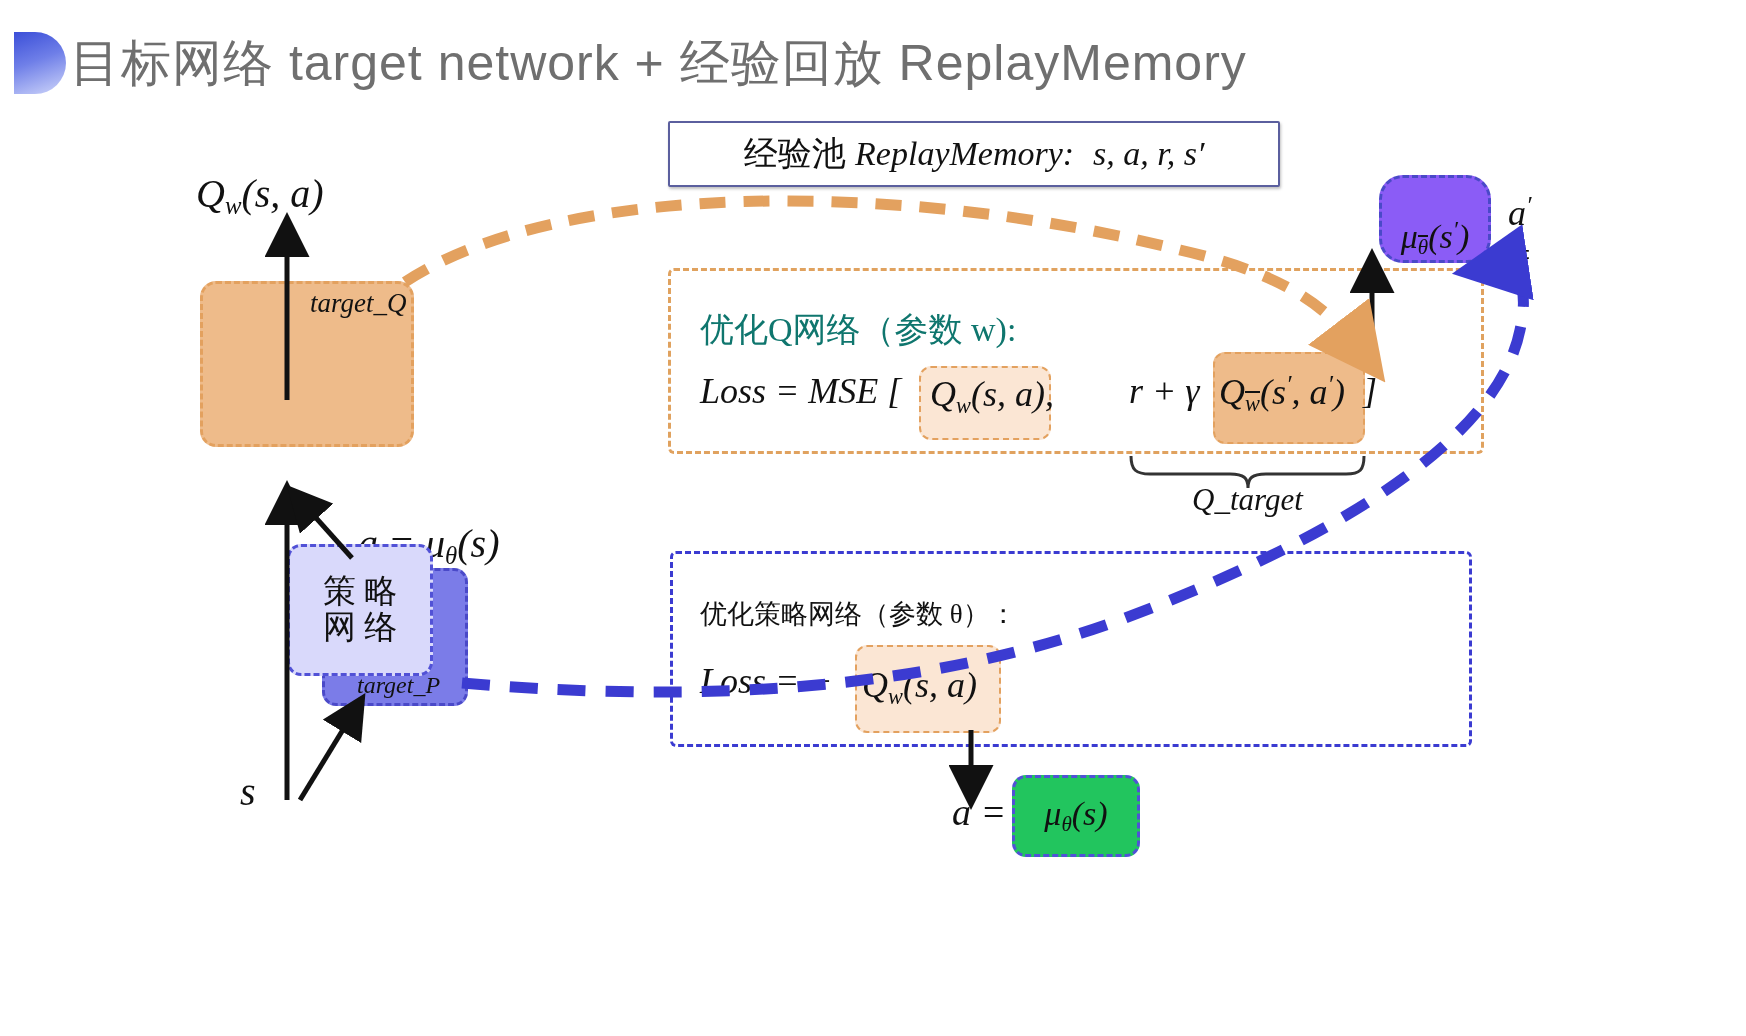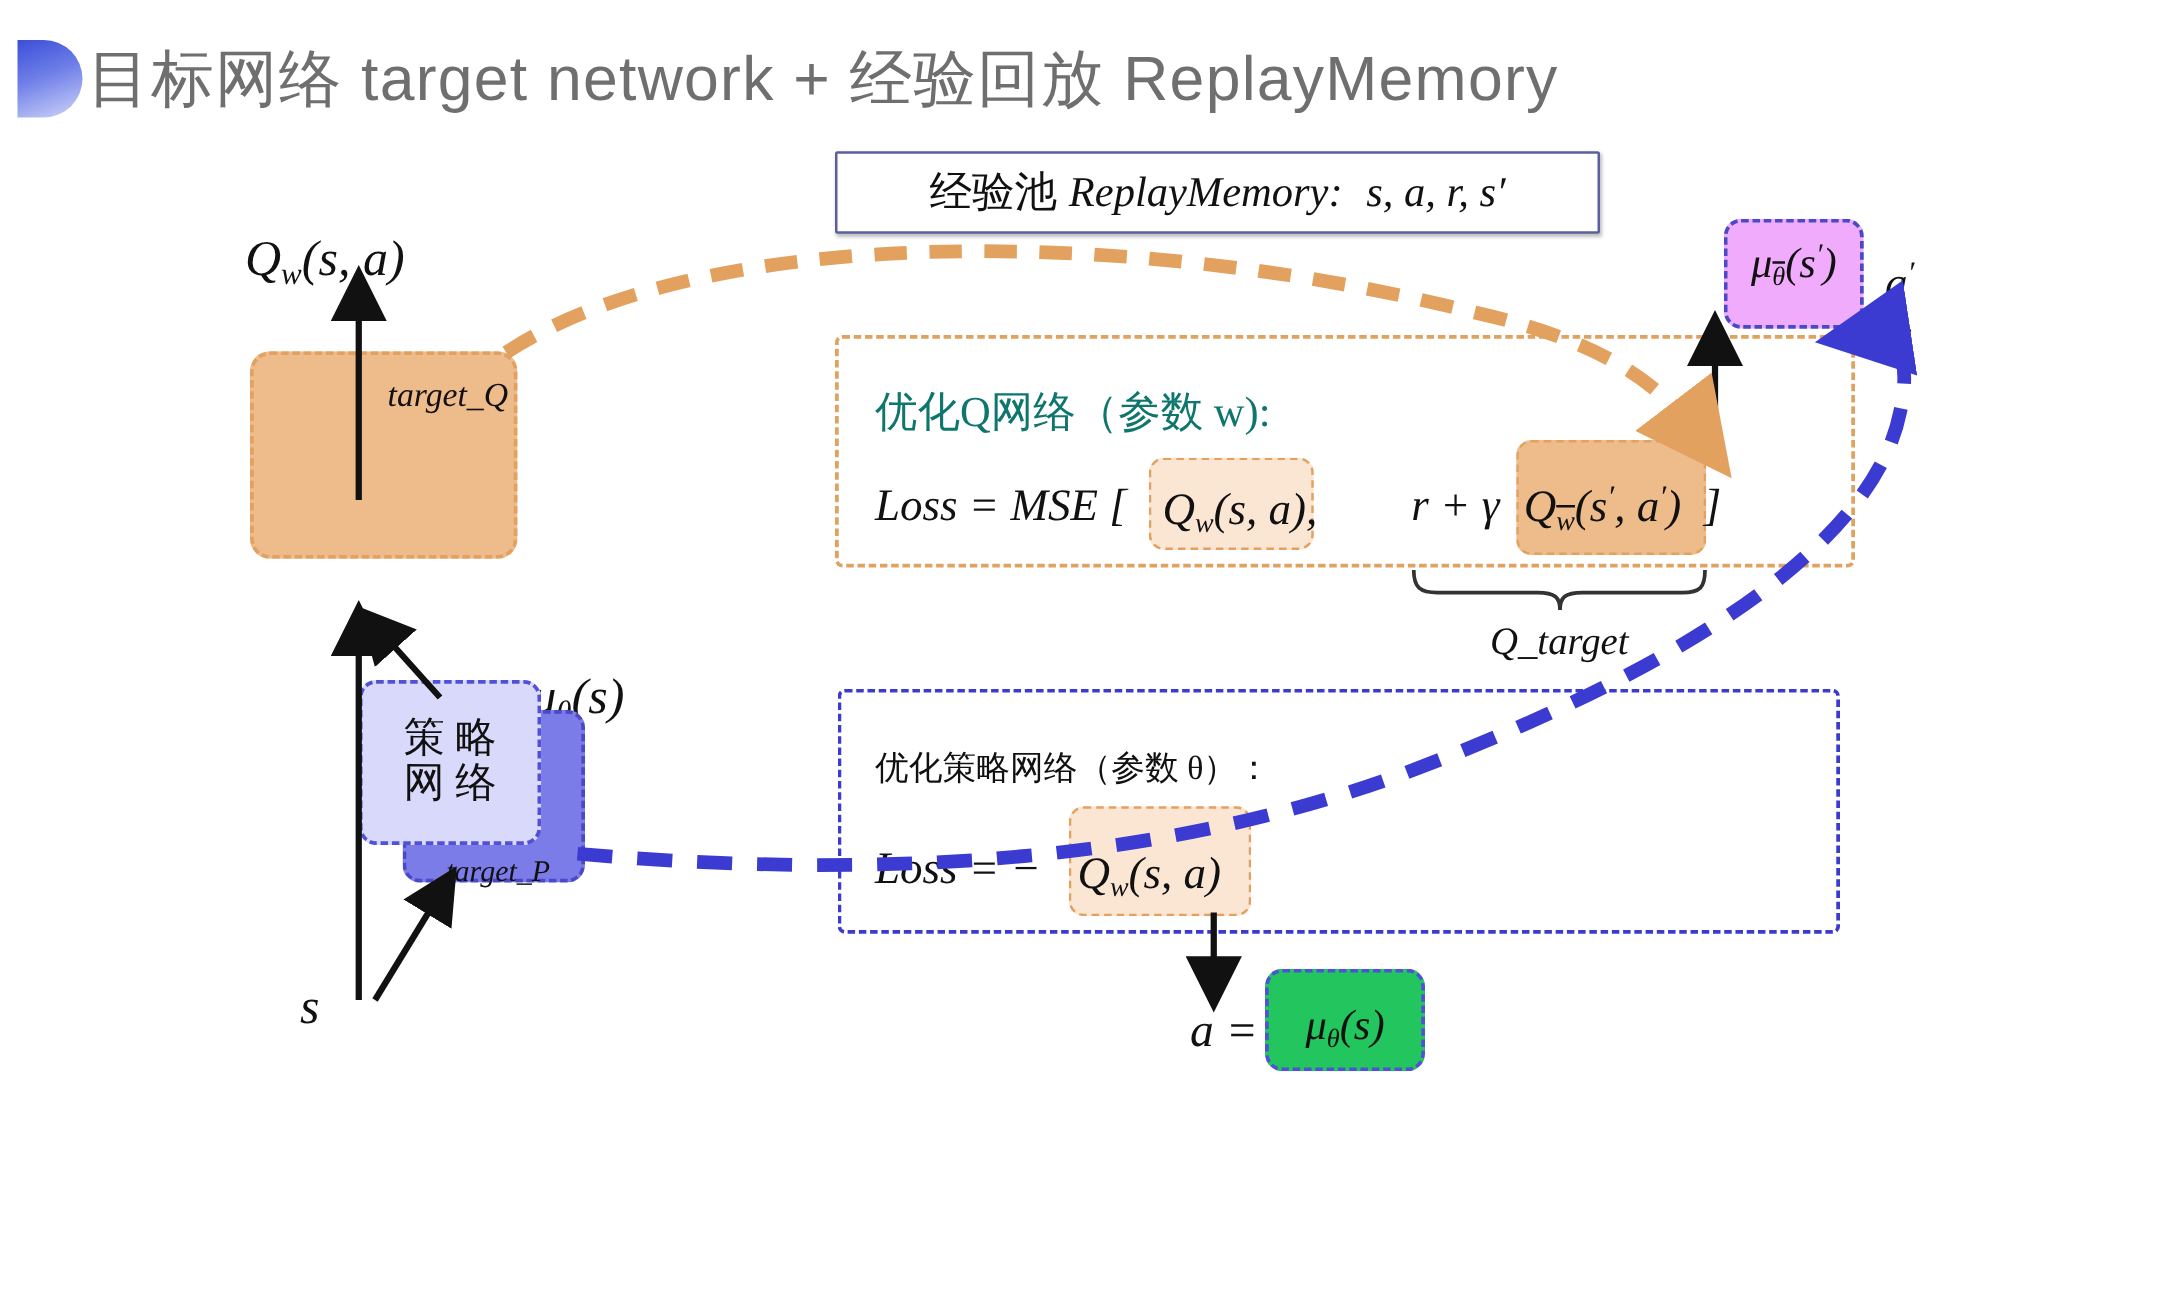--- a/index.html
+++ b/index.html
@@ -16,21 +16,21 @@
     background:linear-gradient(160deg,#3b4fd8 0%,#6f7fe8 45%,#cfd6fa 100%);
     border-radius:0 60px 60px 0;
   }
   #page-title{
     position:absolute;left:70px;top:30px;
     font-size:50px;color:#6f6f6f;letter-spacing:1px;white-space:nowrap;
     font-weight:400;
   }
 
   
-  .mathit{font-family:"Liberation Serif","DejaVu Serif",serif;font-style:italic;margin-top:13px;}
+  .mathit{font-family:"Liberation Serif","DejaVu Serif",serif;font-style:italic;}
   .cjk{font-family:Liberation Serif, serif;font-style:normal;}
   .sub{font-size:.62em;vertical-align:-0.30em;}
   .sup{font-size:.70em;vertical-align:0.45em;}
   .ovl{border-top:2px solid currentColor;padding-top:0px;display:inline-block;line-height:.95;}
 
   
   #replay-box{
     position:absolute;left:668px;top:121px;width:608px;height:62px;
     border:2px solid #5b5f9e;background:#ffffff;border-radius:2px;
     box-shadow:1px 2px 3px rgba(0,0,0,.25);
@@ -73,22 +73,22 @@
   #qw-sa-label{position:absolute;left:196px;top:170px;font-size:40px;color:#111;}
   #a-mu-s-label{position:absolute;left:358px;top:520px;font-size:40px;color:#111;}
   #s-label{position:absolute;left:240px;top:768px;font-size:40px;color:#111;}
   #a-prime-label{position:absolute;left:1508px;top:192px;font-size:36px;color:#111;}
   #q-target-label{position:absolute;left:1192px;top:482px;font-size:31px;color:#111;}
   #a-bottom-label{position:absolute;left:952px;top:790px;font-size:38px;color:#111;}
 
   
   #a-prime-box{
     position:absolute;left:1379px;top:175px;width:106px;height:82px;
-    background:#f0abfc;border:3px dashed #4a49c8;border-radius:14px;
-    display:flex;align-items:flex-start;justify-content:center;
+    background:#8b5cf6;border:3px dashed #4a49c8;border-radius:24px;
+    display:flex;align-items:flex-end;justify-content:center;
   }
   #a-prime-box-text{font-size:34px;color:#111;}
 
   
   #q-opt-panel{
     position:absolute;left:668px;top:268px;width:810px;height:180px;
     border:3px dashed #e0a25f;border-radius:6px;background:transparent;
   }
   #q-opt-title{position:absolute;left:700px;top:307px;font-size:34px;color:#0f766e;white-space:nowrap;}
   #q-opt-loss{position:absolute;left:700px;top:370px;font-size:36px;color:#111;white-space:nowrap;}

